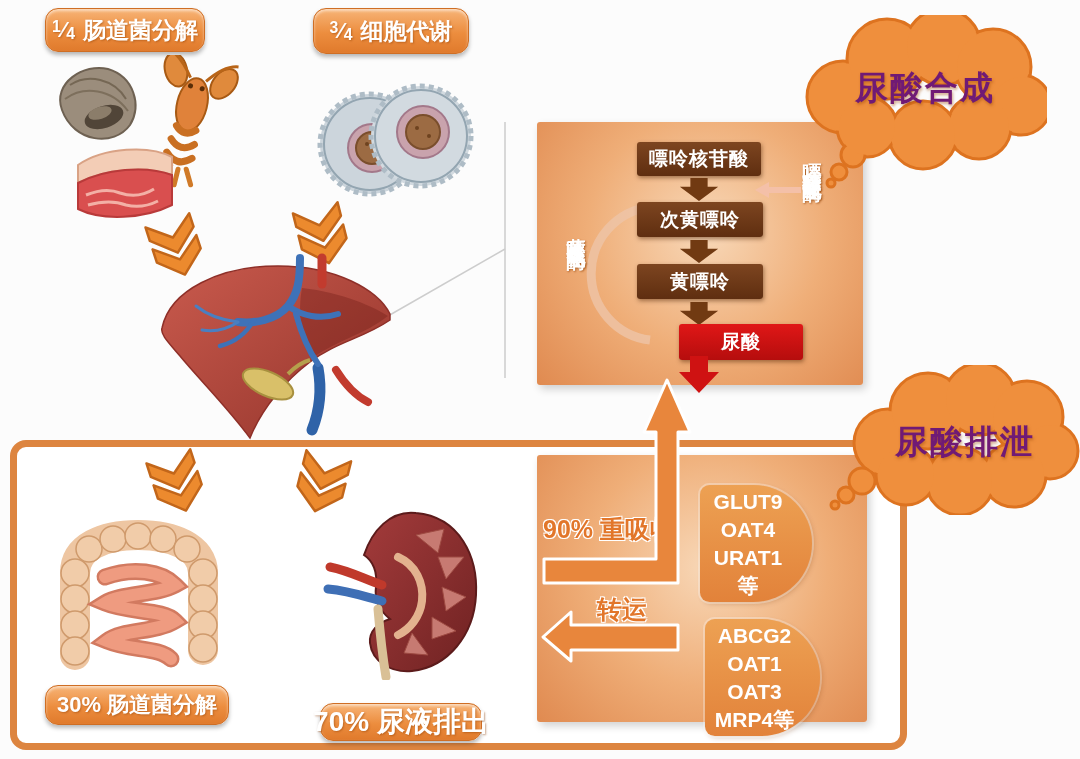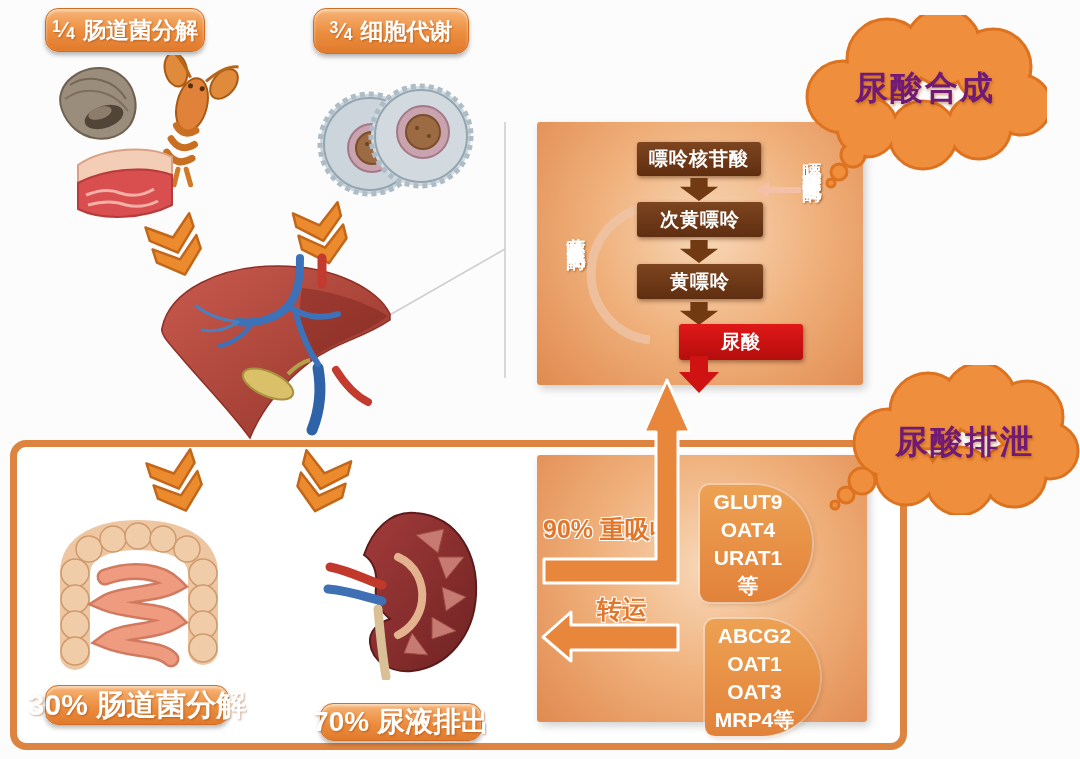--- a/index.html
+++ b/index.html
@@ -211,21 +211,21 @@
       <polygon points="122,82 146,92 126,106"></polygon>
       <polygon points="112,112 136,126 112,134"></polygon>
       <polygon points="92,128 108,150 84,148"></polygon>
     </g>
     <path d="M78,52 C96,60 104,78 102,96 C100,112 90,124 78,130" fill="none" stroke="#e3b28f" stroke-width="8" stroke-linecap="round"></path>
     <path d="M10,62 C30,66 44,74 62,80" stroke="#c0392b" stroke-width="9" fill="none" stroke-linecap="round"></path>
     <path d="M8,84 C30,86 46,92 62,96" stroke="#3f6fb5" stroke-width="9" fill="none" stroke-linecap="round"></path>
     <path d="M58,104 C60,128 62,148 66,172" stroke="#d9c096" stroke-width="9" fill="none" stroke-linecap="round"></path>
   </svg>
 
-  <div class="pill abs z2" style="left:45px;top:685px;width:182px;height:38px;font-size:30px">
+  <div class="pill abs z2" style="left:45px;top:685px;width:182px;height:38px;font-size:22px">
     <span>30% 肠道菌分解</span>
   </div>
   <div class="pill abs z2" style="left:320px;top:703px;width:160px;height:36px;font-size:28px">
     <span>70% 尿液排出</span>
   </div>
 
   <div class="panel abs z2" style="left:537px;top:122px;width:326px;height:263px;">
     <svg class="abs" style="left:0;top:0" width="326" height="263">
       <path d="M113,85 A 67,67 0 0 0 113,218" stroke="#eec4a8" stroke-width="9" fill="none" opacity="0.8"></path>
     </svg>

